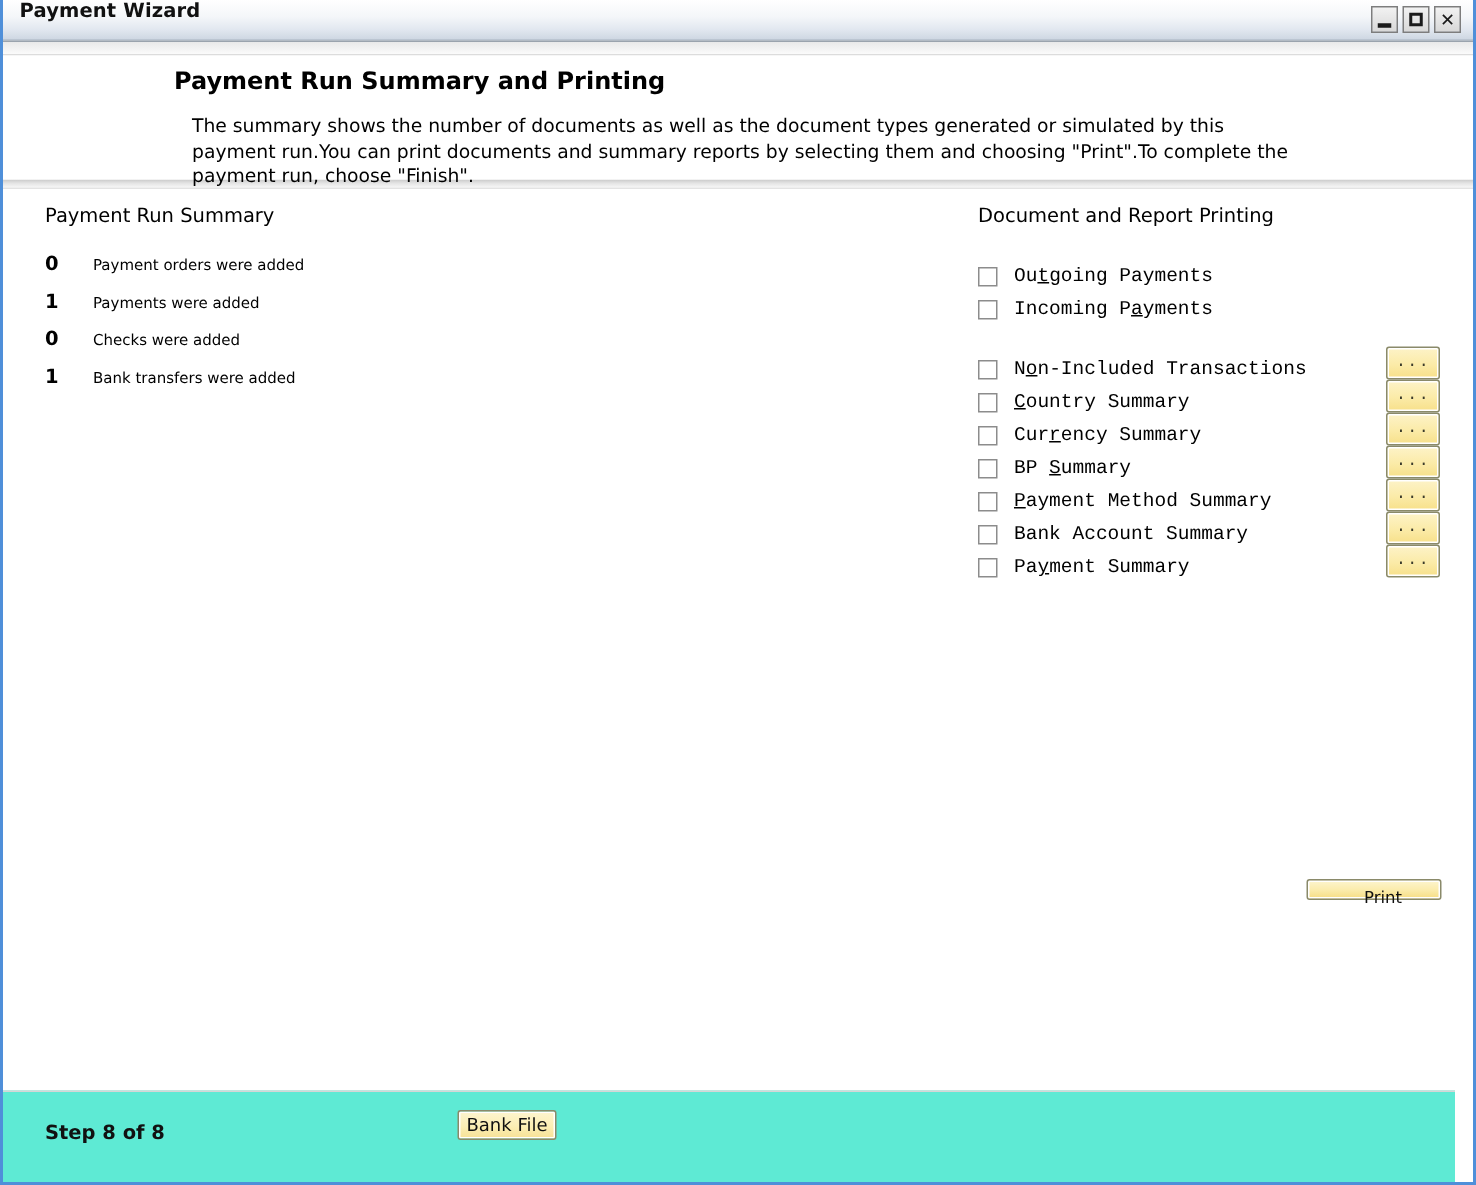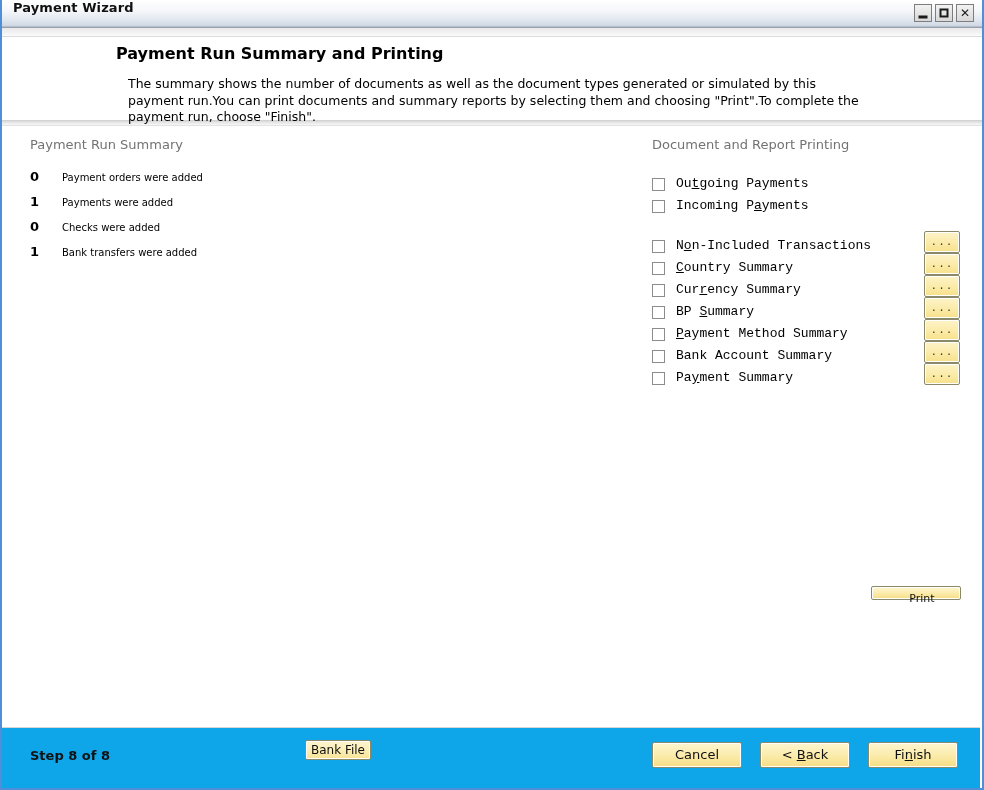--- a/index.html
+++ b/index.html
@@ -133,21 +133,21 @@
 
   
   .summary-col {
     position: absolute;
     left: 28px;
     top: 11px;
     width: 560px;
   }
   .section-heading {
     font-size: 13px;
-    color: #737373;
+    color: #000000;
     margin-bottom: 17px;
     white-space: nowrap;
   }
   .summary-row {
     display: flex;
     align-items: baseline;
     height: 25px;
   }
   .summary-count {
     width: 32px;
@@ -230,24 +230,24 @@
     text-align: center;
     line-height: 24px;
     cursor: pointer;
     padding-left: 12px;
   }
 
   
   .footer {
     position: absolute;
     left: 0;
-    right: 2px;
+    right: 12px;
     bottom: 0;
     height: 60px;
-    background: #0ea5e9;
+    background: #5eead4;
     border-top: 1px solid #d6d6d6;
   }
   .step-label {
     position: absolute;
     left: 28px;
     top: 20px;
     font-size: 13px;
     font-weight: bold;
     color: #111111;
     white-space: nowrap;
@@ -391,22 +391,17 @@
             <span class="ellipsis-btn">...</span>
           </div>
         </div>
     </div>
 
     <div class="print-btn">Print</div>
   </div>
 
   <div class="footer">
     <div class="step-label">Step 8 of 8</div>
-    <div class="nav-buttons" id="nav-buttons">
-        <div class="nav-btn">Cancel</div>
-        <div class="nav-btn">&lt; <u>B</u>ack</div>
-        <div class="nav-btn">Fi<u>n</u>ish</div>
-      </div>
   </div>
 
   <div class="bankfile-btn">Bank File</div>
 
 </div>
 
 </body></html>

